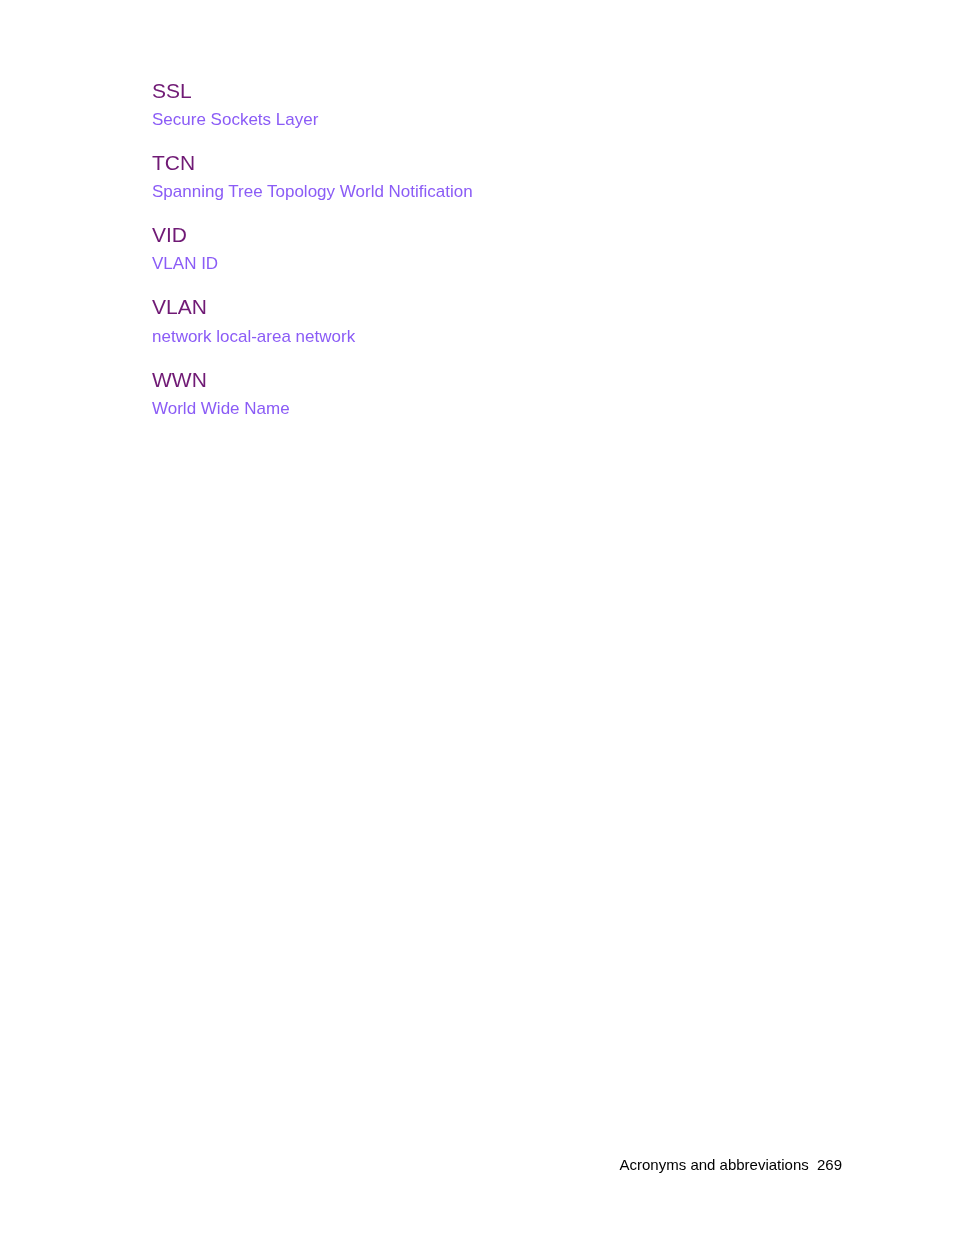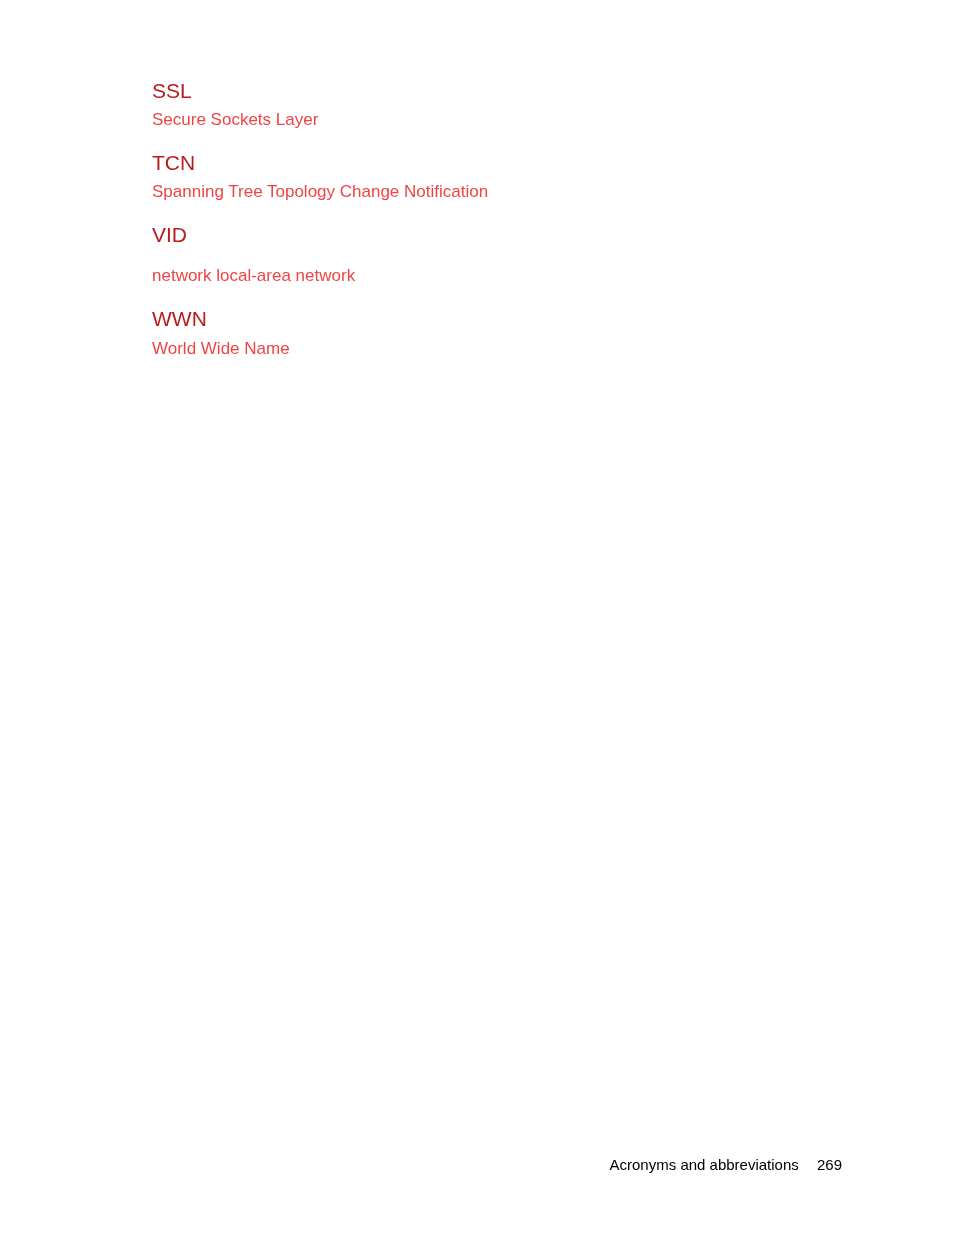--- a/index.html
+++ b/index.html
@@ -19,63 +19,65 @@
     height: 1235px;
     box-sizing: border-box;
     padding-top: 78px;
     padding-left: 152px;
     padding-right: 110px;
   }
   .entry {
     margin-bottom: 18px;
   }
   .term {
-    color: #b91c1c;
+    color: #701a75;
     font-size: 21px;
     line-height: 1.2;
     margin-bottom: 6px;
     font-weight: 400;
   }
   .definition {
-    color: #ef4444;
+    color: #8b5cf6;
     font-size: 17px;
     line-height: 1.35;
     font-weight: 400;
   }
   .footer {
     position: absolute;
     bottom: 62px;
     right: 112px;
     font-size: 15px;
     color: #000000;
   }
   .footer .label {
-    margin-right: 14px;
+    margin-right: 4px;
   }
 </style>
 </head>
 <body>
 
 <div class="page">
 
   <div class="entry">
     <div class="term">SSL</div>
     <div class="definition">Secure Sockets Layer</div>
   </div>
 
   <div class="entry">
     <div class="term">TCN</div>
-    <div class="definition">Spanning Tree Topology Change Notification</div>
+    <div class="definition">Spanning Tree Topology World Notification</div>
   </div>
 
   <div class="entry">
     <div class="term">VID</div>
+    <div class="definition">VLAN ID</div>
   </div>
 
   <div class="entry">
+    <div class="term">VLAN</div>
     <div class="definition">network local-area network</div>
   </div>
 
   <div class="entry">
     <div class="term">WWN</div>
     <div class="definition">World Wide Name</div>
   </div>
 
   <div class="footer">
     <span class="label">Acronyms and abbreviations</span>

